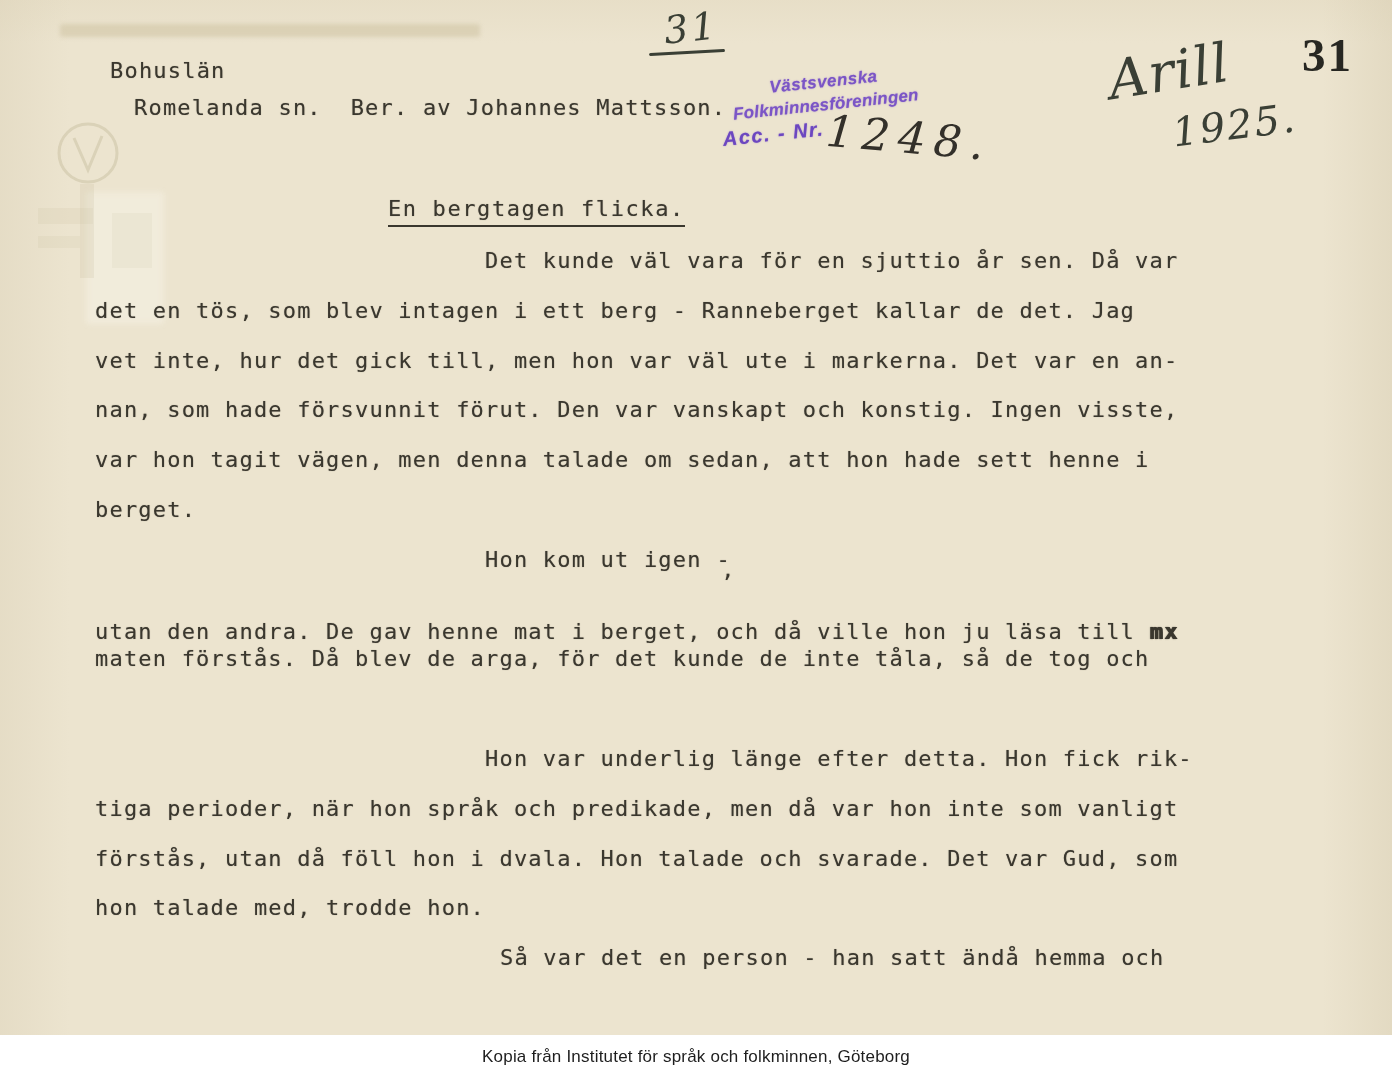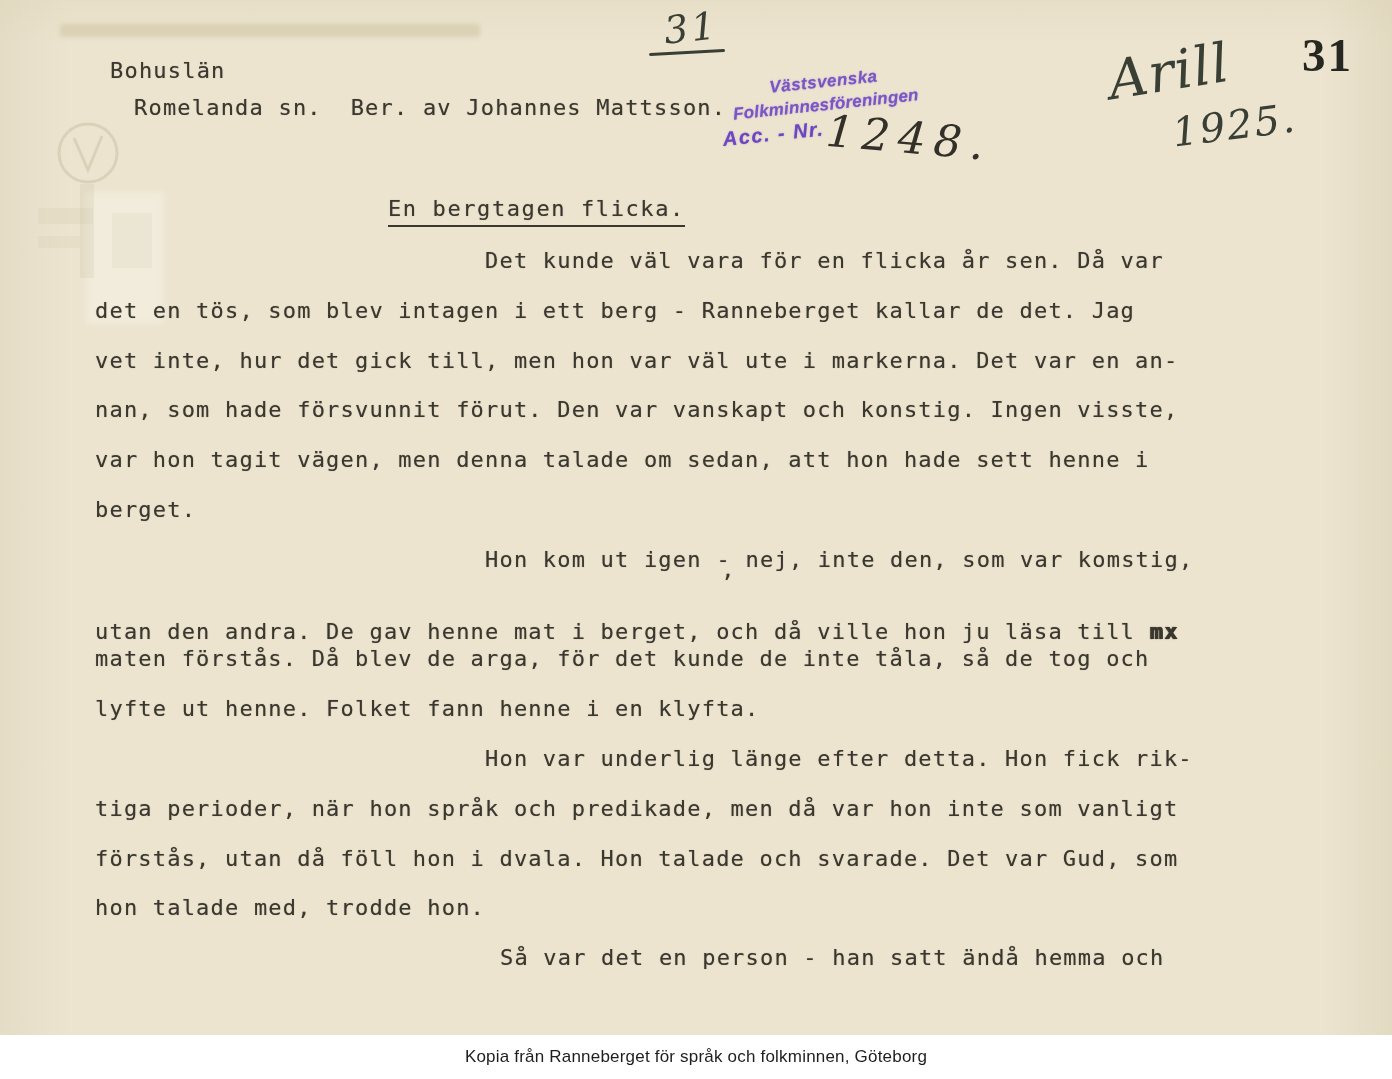--- a/index.html
+++ b/index.html
@@ -89,36 +89,35 @@
   </div>
   <div class="hand hw-acc">1248.</div>
 
   <div class="hand hw-sig">Arill</div>
   <div class="hand hw-year">1925.</div>
 
   <div class="printed-pageno">31</div>
 
   <div class="type title">En bergtagen flicka.</div>
 
-  <div class="type tline ind1" style="top:248px">Det kunde väl vara för en flicka år sen. Då var</div>
+  <div class="type tline ind1" style="top:248px">Det kunde väl vara för en sjuttio år sen. Då var</div>
   <div class="type tline" style="top:298px">det en tös, som blev intagen i ett berg - Ranneberget kallar de det. Jag</div>
   <div class="type tline" style="top:348px">vet inte, hur det gick till, men hon var väl ute i markerna. Det var en an-</div>
   <div class="type tline" style="top:397px">nan, som hade försvunnit förut. Den var vanskapt och konstig. Ingen visste,</div>
   <div class="type tline" style="top:447px">var hon tagit vägen, men denna talade om sedan, att hon hade sett henne i</div>
   <div class="type tline" style="top:497px">berget.</div>
 
-  <div class="type tline ind1" style="top:547px"><span>Hon kom ut igen </span><span class="strike-mark"><span>-</span><span class="sm-b">,</span></span><span> nej, inte den, som var komstig,</span></div>
+  <div class="type tline ind1" style="top:547px"><span>Hon kom ut igen </span><span class="strike-mark"><span>-</span><span class="sm-b">,</span></span></div>
   <div class="type tline" style="top:619px"><span>utan den andra. De gav henne mat i berget, och då ville hon ju läsa till </span><span class="overstruck">mx</span></div>
   <div class="type tline" style="top:646px">maten förstås. Då blev de arga, för det kunde de inte tåla, så de tog och</div>
-  <div class="type tline" style="top:696px">lyfte ut henne. Folket fann henne i en klyfta.</div>
 
   <div class="type tline ind1" style="top:746px">Hon var underlig länge efter detta. Hon fick rik-</div>
   <div class="type tline" style="top:796px">tiga perioder, när hon språk och predikade, men då var hon inte som vanligt</div>
   <div class="type tline" style="top:846px">förstås, utan då föll hon i dvala. Hon talade och svarade. Det var Gud, som</div>
   <div class="type tline" style="top:895px">hon talade med, trodde hon.</div>
 
   <div class="type tline ind2" style="top:945px">Så var det en person - han satt ändå hemma och</div>
 
   <div class="footer-strip">
-    <span class="footer-caption">Kopia från Ranneberget för språk och folkminnen, Göteborg</span>
+    <span class="footer-caption">Kopia från Institutet för språk och folkminnen, Göteborg</span>
   </div>
 
 </div>
 
 </body></html>

